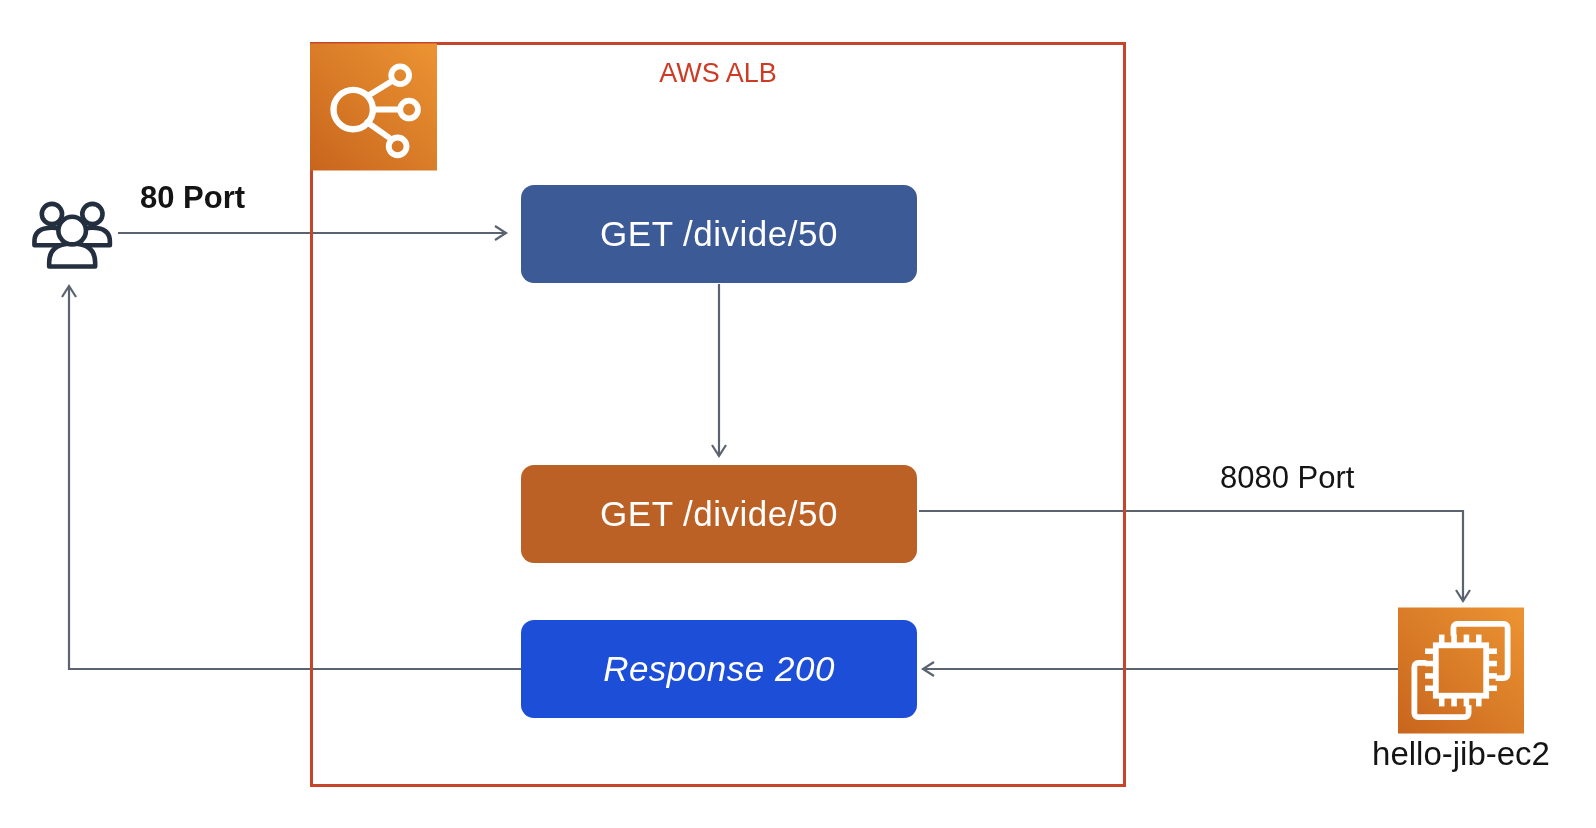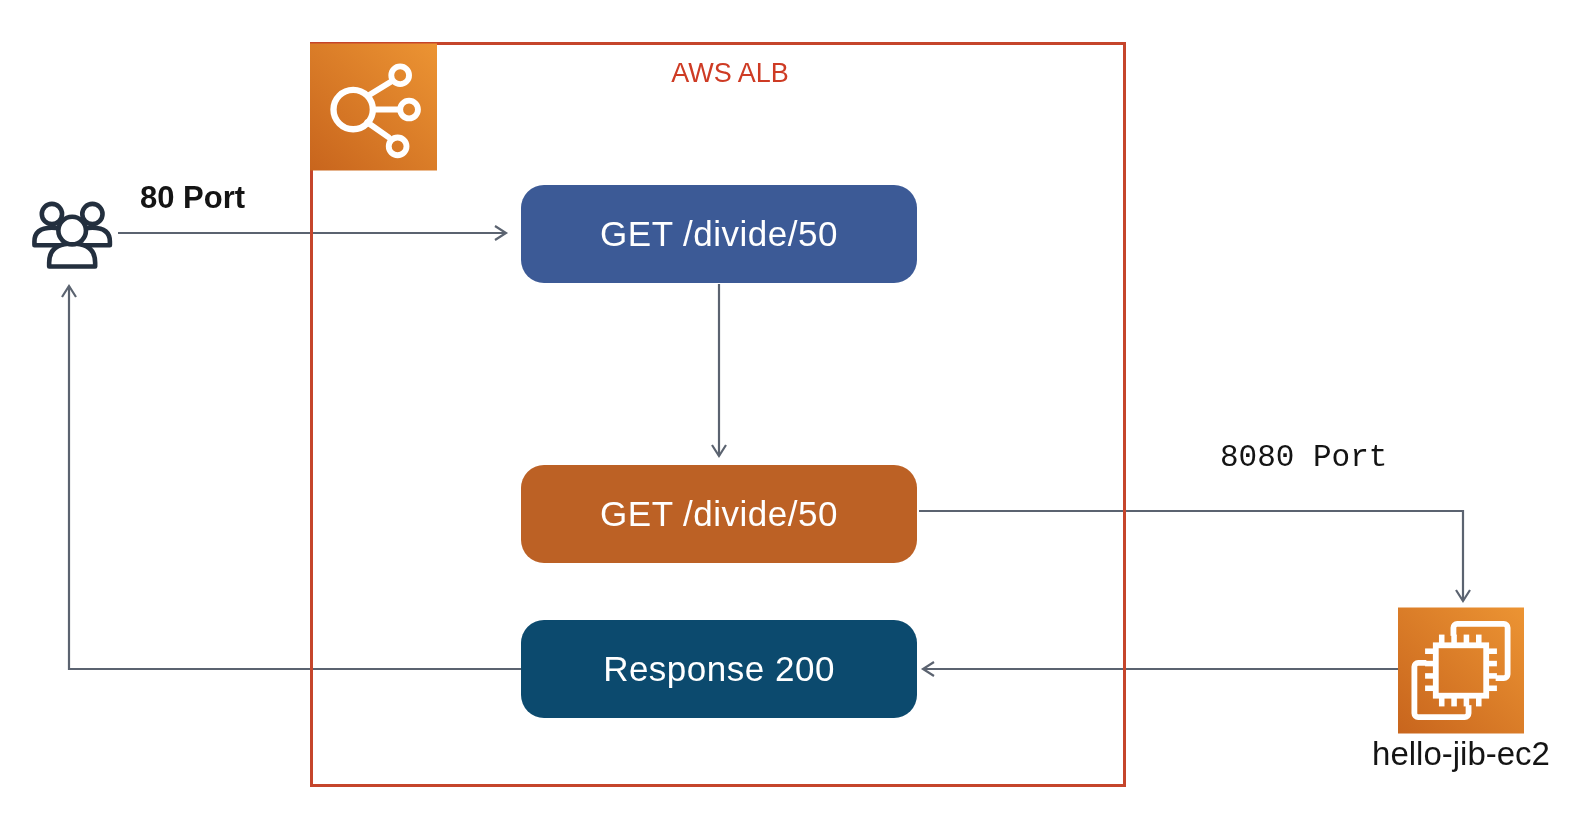--- a/index.html
+++ b/index.html
@@ -19,51 +19,50 @@
     width: 810px; height: 739px;
     border: 3px solid #C5452B;
     background: transparent;
   }
   .alb-title {
     left: 310px; top: 58px; width: 816px;
     text-align: center;
     font-size: 27px;
     color: #CE3B24;
     font-weight: 400;
-    margin-left: 12px;
   }
 
   
   .alb-icon  { left: 310px; top: 42px; width: 127px; height: 130px; }
   .ec2-icon  { left: 1398px; top: 607px; width: 126px; height: 127px; }
   .users-icon{ left: 28px;  top: 191px; width: 92px;  height: 92px; }
 
   
   .flow-box {
     left: 521px; width: 396px; height: 98px;
-    border-radius: 23px;
+    border-radius: 13px;
     display: flex; align-items: center; justify-content: center;
     color: #ffffff;
     font-size: 35px;
     font-weight: 400;
     letter-spacing: 0.5px;
   }
   .box-request   { top: 185px; background: #3C5A96; }
   .box-forwarded { top: 465px; background: #BC6125; }
-  .box-response  { top: 620px; background: #0c4a6e; }
+  .box-response  { top: 620px; background: #1d4ed8; font-style: italic; }
 
   
   .edge-label {
     color: #141414;
     font-size: 31px;
     font-weight: 400;
     white-space: nowrap;
   }
   .label-80   { left: 140px;  top: 180px; font-weight: bold; }
-  .label-8080 { left: 1220px; top: 440px; font-family: Liberation Mono, monospace; }
+  .label-8080 { left: 1220px; top: 460px; }
   .label-note {
     left: 700px; top: 325px; width: 390px;
     text-align: center;
     font-size: 32px;
     line-height: 44px;
     color: #141414;
   }
   .label-ec2 {
     left: 1311px; top: 735px; width: 300px;
     text-align: center;

